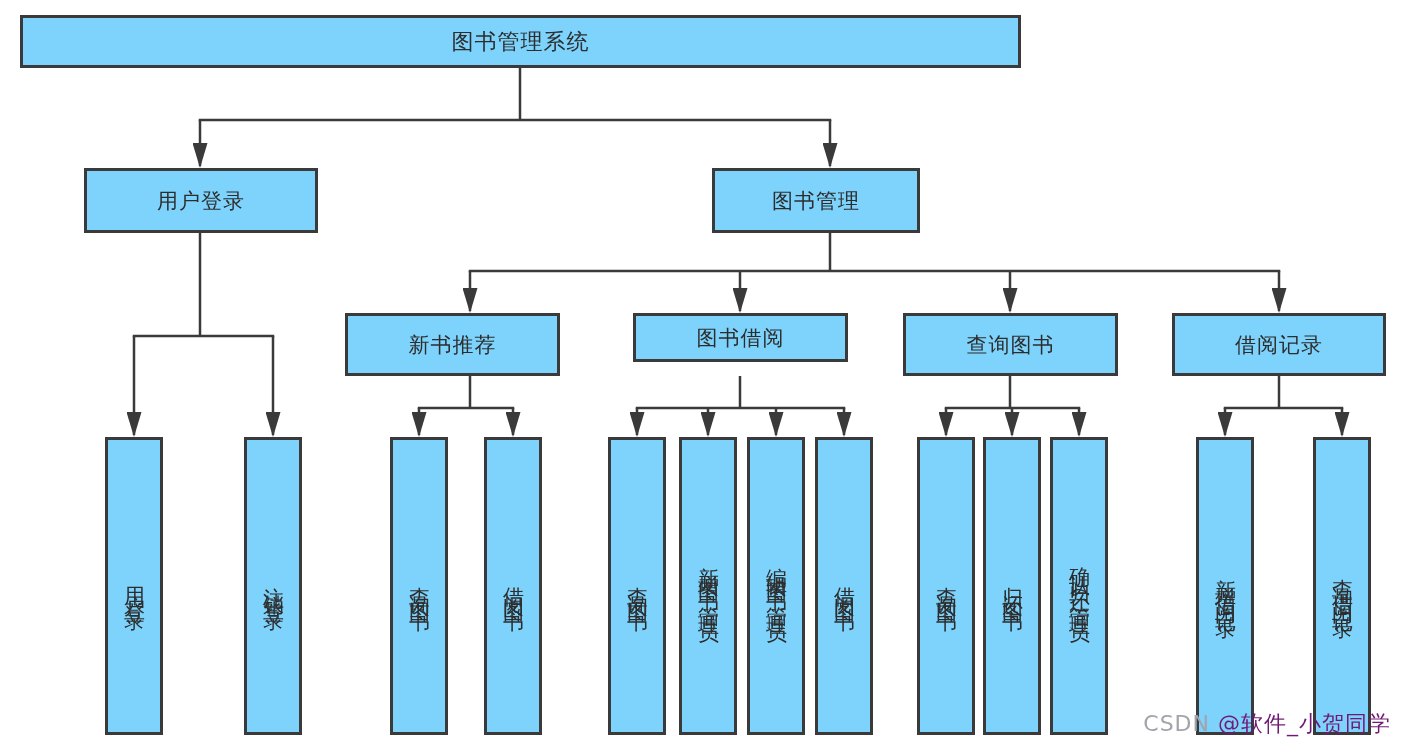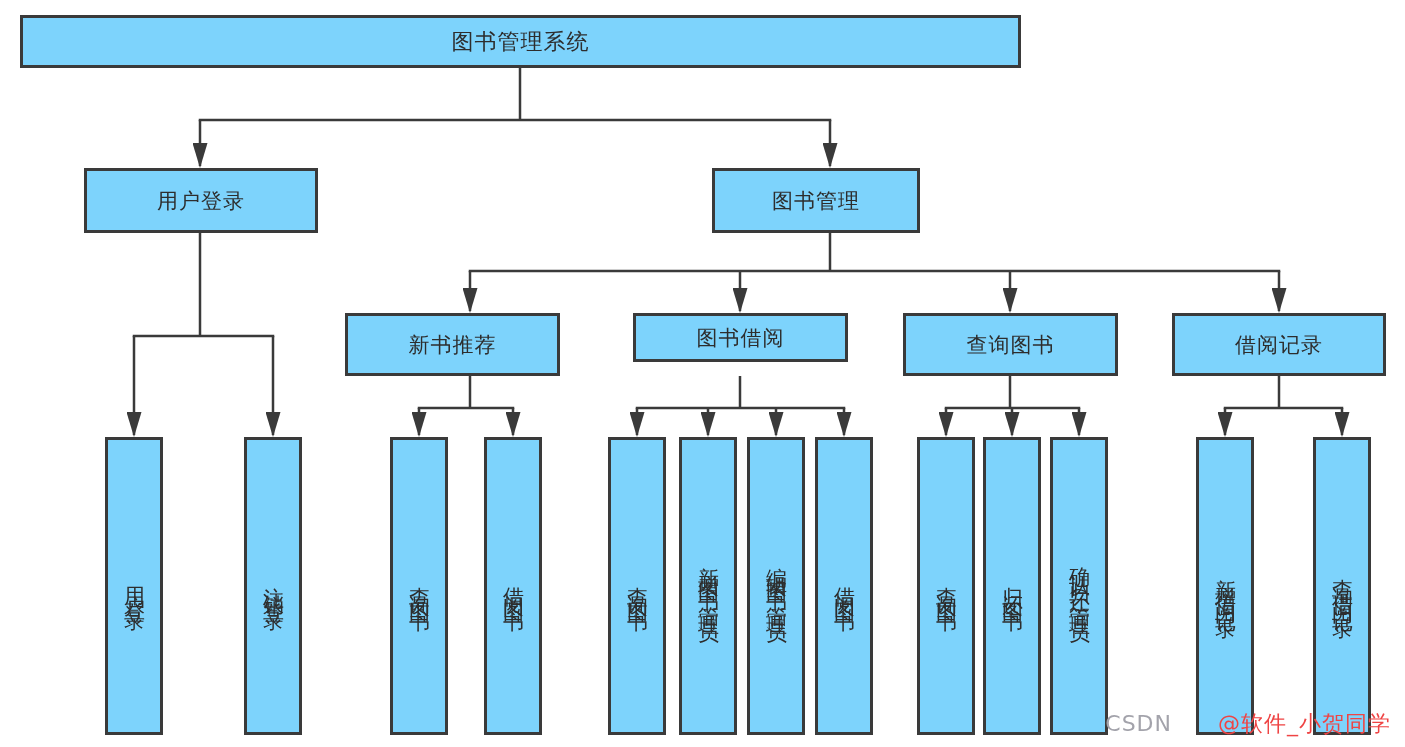--- a/index.html
+++ b/index.html
@@ -55,21 +55,21 @@
 
   #watermark{
     position:absolute;
     right:14px;bottom:8px;
     font-size:22px;
     color:var(--watermark);
     letter-spacing:1px;
     white-space:nowrap;
     z-index:5;
   }
-  #watermark .wm-author{color:#ef4444;margin-left:38px;}
+  #watermark .wm-author{color:#701a75;}
   svg path{stroke:var(--line);stroke-width:2.5;fill:none;}
   svg path.corner{stroke-linecap:square;}
 </style>
 </head>
 <body>
 
 <div id="stage">
 
   <svg id="wires" viewBox="0 0 1405 747" xmlns="http://www.w3.org/2000/svg">
     <defs>

